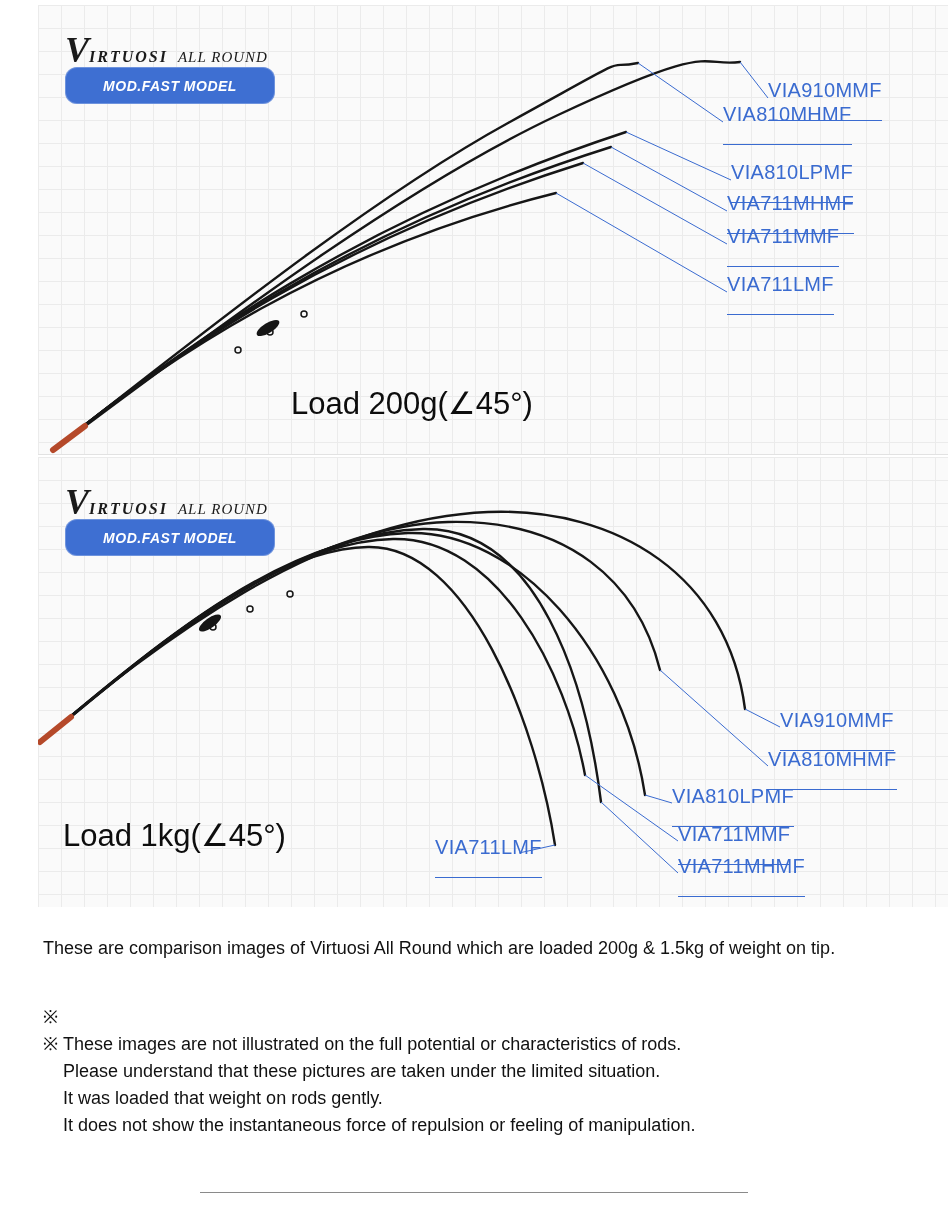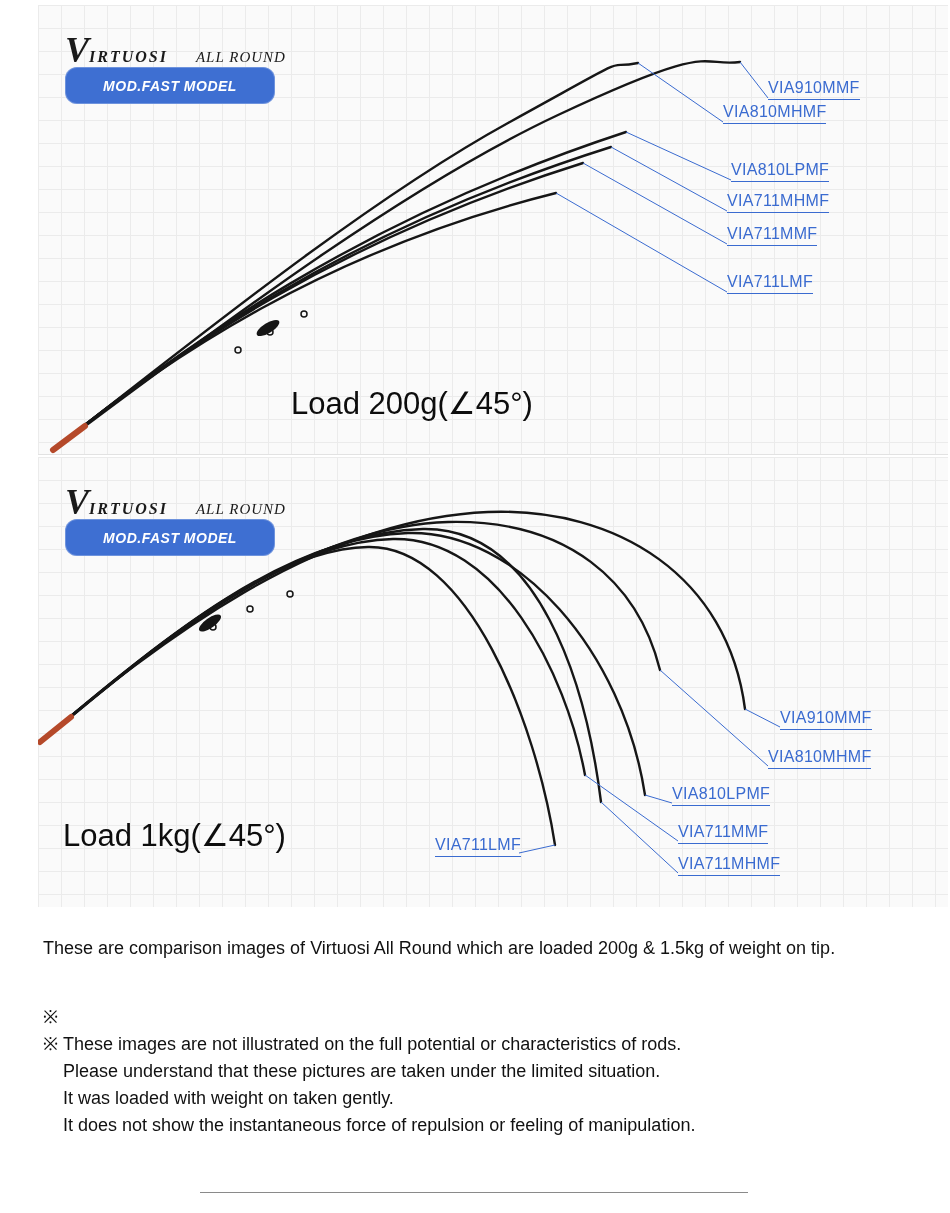--- a/index.html
+++ b/index.html
@@ -25,39 +25,39 @@
   .rod-stroke { stroke:var(--rod-black,#161616); }
   .leader-stroke { stroke:var(--label-blue,#3a6bd0); }
 
   
   .logo {
     position:absolute; left:27px; top:24px; white-space:nowrap;
     font-family:"Liberation Serif", serif; font-style:italic; color:#1a1a1a;
   }
   .logo-v { font-size:36px; font-weight:bold; }
   .logo-rest { font-size:16px; font-weight:bold; letter-spacing:2px; }
-  .logo-sub { font-size:15px; margin-left:28px; letter-spacing:1px; }
+  .logo-sub { font-size:15px; margin-left:10px; letter-spacing:1px; }
   .badge {
     position:absolute; left:27px; top:62px; width:210px; height:37px;
     background:var(--badge-blue,#3e6fd2); border-radius:12px;
     color:#fff; font-weight:bold; font-style:italic; font-size:14px; letter-spacing:0.5px;
     display:flex; align-items:center; justify-content:center;
     box-shadow:inset 0 0 0 1px rgba(255,255,255,0.25);
   }
 
   
   .load-label { position:absolute; font-size:31px; color:#0d0d0d; white-space:nowrap; }
   .panel-top .load-label { left:237px; top:380px;margin-left:16px; }
   .panel-bottom .load-label { left:25px; top:360px; }
 
   
   .rod-label {
-    position:absolute; font-size:16px; letter-spacing:0.3px; white-space:nowrap;
+    position:absolute; font-size:20px; letter-spacing:0.3px; white-space:nowrap;
     color:var(--label-blue,#3a6bd0);
-    padding-bottom:2px; border-bottom:1px solid var(--label-blue,#3a6bd0);
+    padding-bottom:18px; border-bottom:1px solid var(--label-blue,#3a6bd0);
     cursor:pointer;
   }
 
   
   .desc { position:absolute; left:43px; top:931px; width:885px; font-size:18px; }
   .desc .intro { line-height:22px;margin-top:6px; }
   .notes { margin-top:45px; }
   .note { display:flex; line-height:27px; }
   .note .marker { flex:0 0 20px; width:20px; }
 
@@ -159,21 +159,21 @@
       <div class="note">
         <span class="marker">※</span>
         <span>These images are not illustrated on the full potential or characteristics of rods.</span>
       </div>
       <div class="note">
         <span class="marker"></span>
         <span>Please understand that these pictures are taken under the limited situation.</span>
       </div>
       <div class="note">
         <span class="marker"></span>
-        <span>It was loaded with weight on taken gently.</span>
+        <span>It was loaded that weight on rods gently.</span>
       </div>
       <div class="note">
         <span class="marker"></span>
         <span>It does not show the instantaneous force of repulsion or feeling of manipulation.</span>
       </div>
     </div>
   </div>
 
   <div class="footer-line"></div>
 </div>

